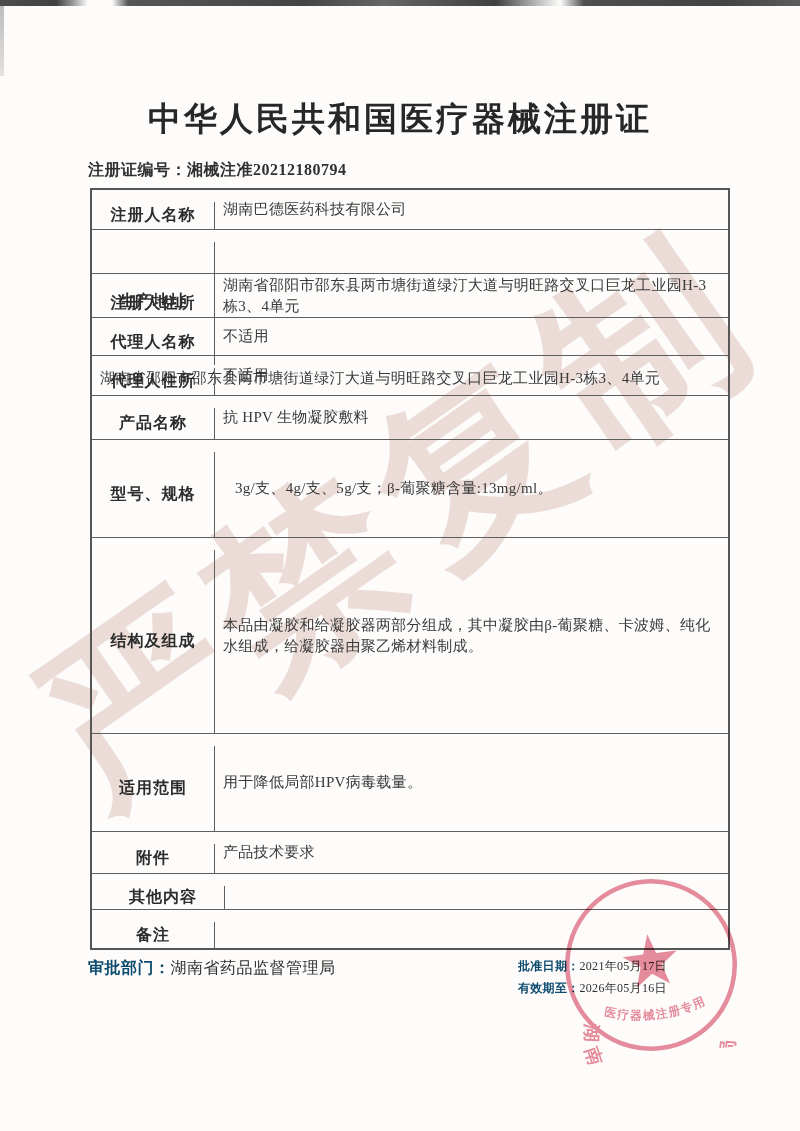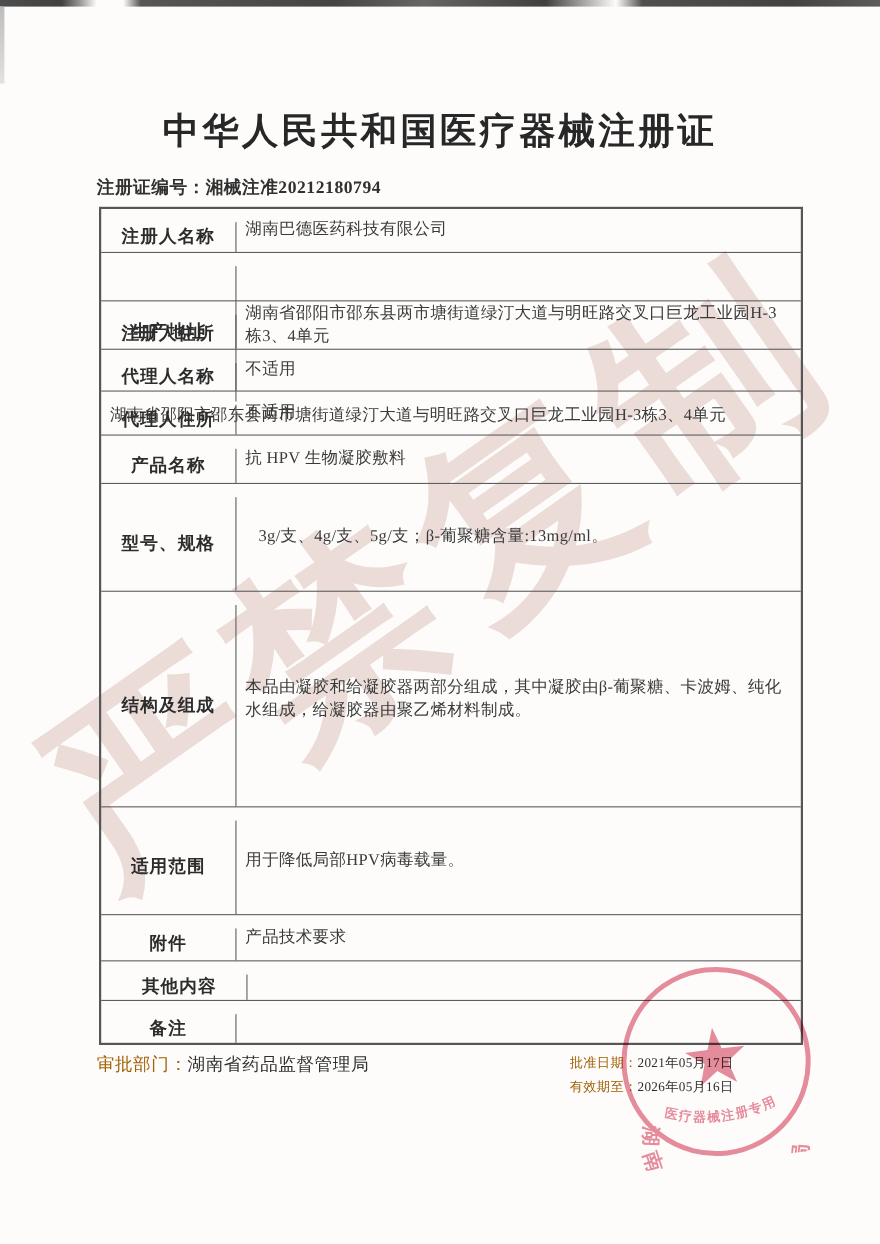--- a/index.html
+++ b/index.html
@@ -74,21 +74,21 @@
   .r9 { height:42px; } .r10 { height:36px;padding-left:10px; } .r11 { height:38px; }
   
   .footer-left {
     position:absolute; left:88px; top:958px; z-index:2;
     font-size:16px; letter-spacing:.5px;
   }
   .footer-right {
     position:absolute; left:518px; top:956px; z-index:3;
     font-size:12px; line-height:1.8; letter-spacing:.3px;text-align:right;
   }
-  .b { font-weight:normal; color:#a16207; }
+  .b { font-weight:bold; color:#0c4a6e; }
   .footer-right .line { white-space:nowrap; }
   
   .seal {
     position:absolute; left:560px; top:874px; width:182px; height:182px;
     z-index:4; opacity:.78; pointer-events:none;
     transform:rotate(-7deg);
     mix-blend-mode:multiply;
   }
 </style>
 </head>

